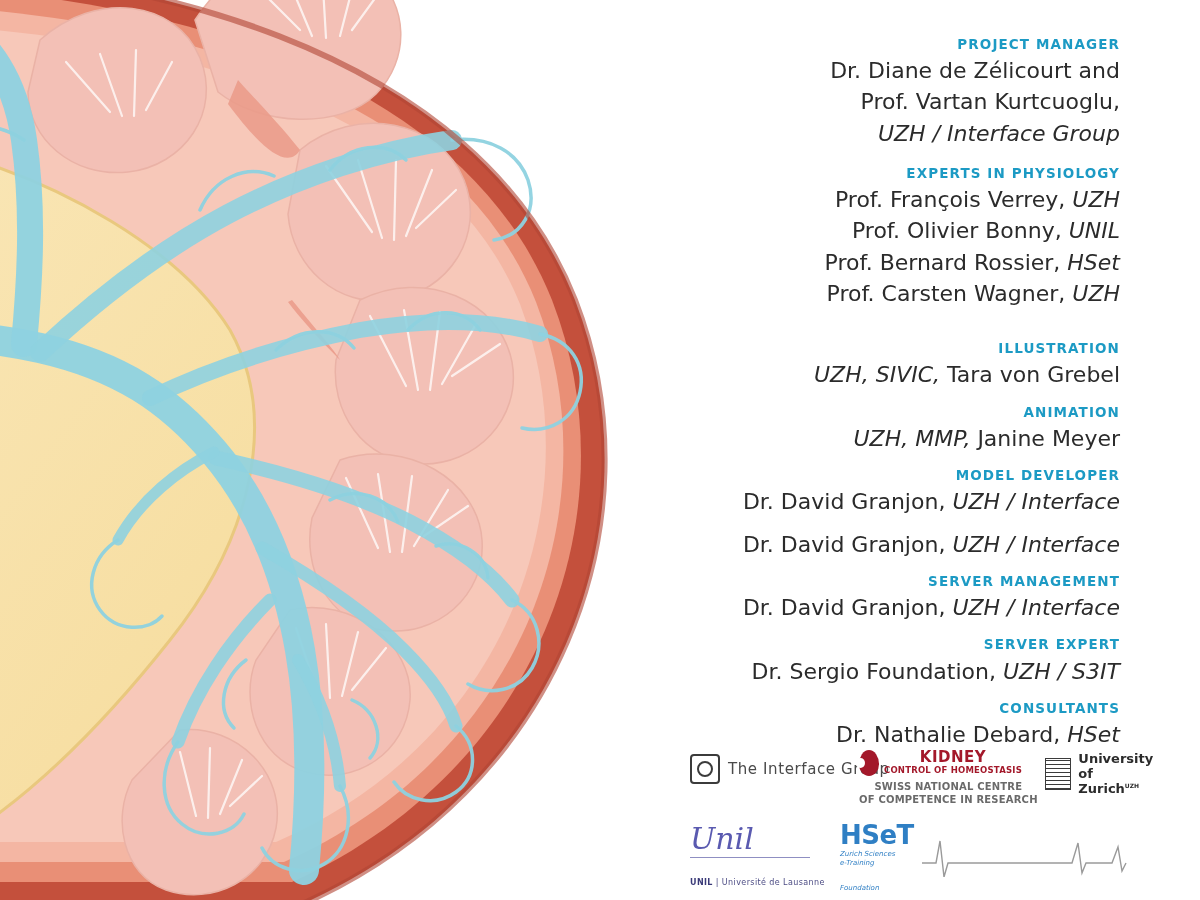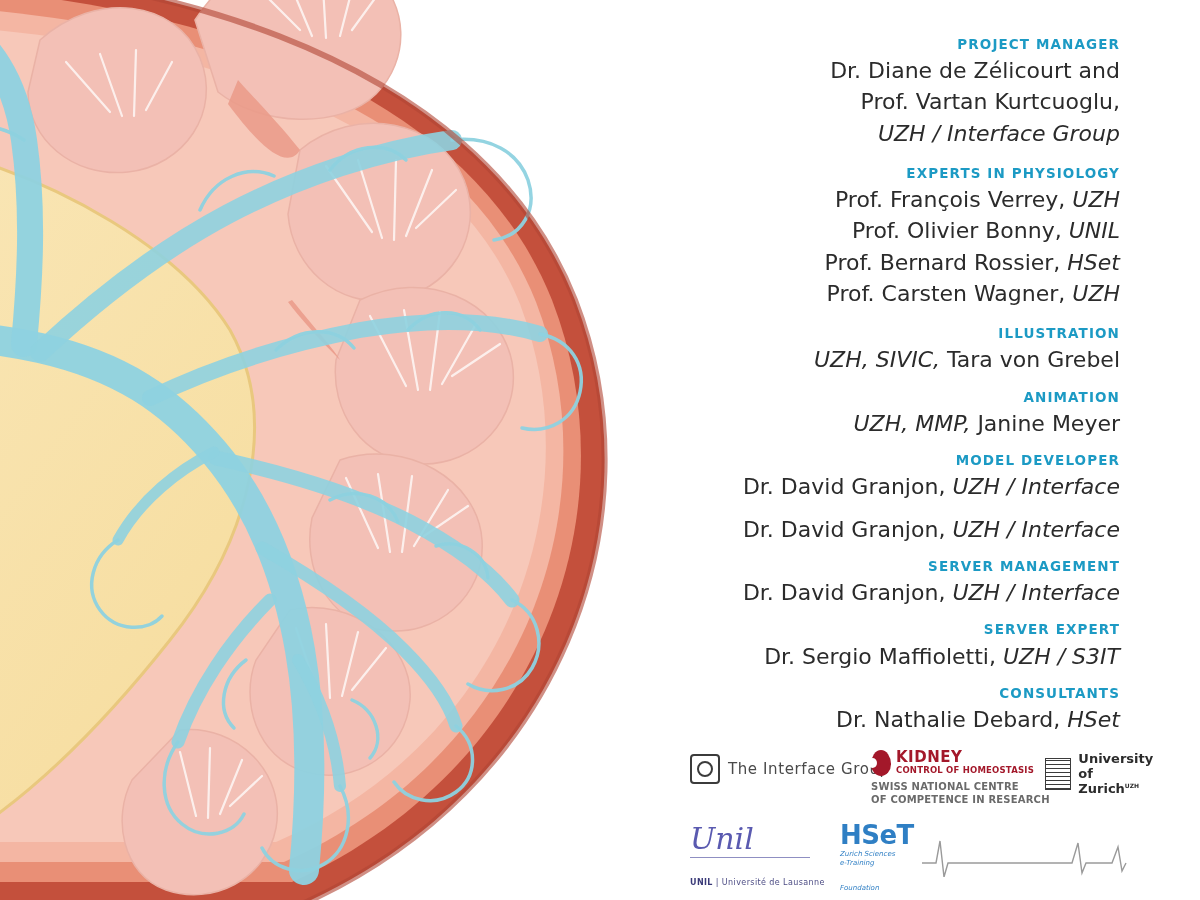--- a/index.html
+++ b/index.html
@@ -56,21 +56,21 @@
     font-size: 22px;
     line-height: 1.42;
     white-space: nowrap;
   }
   .credit-name .aff {
     font-style: italic;
   }
 
   
   .block-pm { margin-bottom: 14px; }
-  .block-phys { margin-bottom: 14px; }
+  .block-phys { margin-bottom: 29px; }
   .block-small { margin-bottom: 11px; }
 
   
   #logos {
     position: absolute;
     left: 660px;
     top: 742px;
     width: 500px;
     height: 140px;
   }
@@ -102,21 +102,21 @@
   #logo-interface .label {
     display: inline-block;
     vertical-align: middle;
     margin-left: 8px;
     font-size: 15px;
     letter-spacing: 0.6px;
     color: #4a4a4a;
   }
 
   
-  #logo-kidney { left: 211px; top: 8px; text-align: left; }
+  #logo-kidney { left: 199px; top: 8px; text-align: center; }
   #logo-kidney .kid-top { display: flex; align-items: flex-start; }
   #logo-kidney .bean {
     width: 20px; height: 26px;
     background: #a3182a;
     border-radius: 50% 50% 50% 50% / 55% 55% 45% 45%;
     position: relative;
     margin-right: 5px;
     flex: 0 0 auto;
   }
   #logo-kidney .bean::after {
@@ -363,21 +363,21 @@
       <div class="credit-name"><span>Dr. David Granjon, </span><span class="aff">UZH / Interface</span></div>
     </div>
 
     <div class="credit-block block-small">
       <div class="credit-role">SERVER MANAGEMENT</div>
       <div class="credit-name"><span>Dr. David Granjon, </span><span class="aff">UZH / Interface</span></div>
     </div>
 
     <div class="credit-block block-small">
       <div class="credit-role">SERVER EXPERT</div>
-      <div class="credit-name"><span>Dr. Sergio Maffioletti, </span><span class="aff">UZH / S3IT</span></div>
+      <div class="credit-name"><span>Dr. Sergio Foundation, </span><span class="aff">UZH / S3IT</span></div>
     </div>
 
     <div class="credit-block block-small">
       <div class="credit-role">CONSULTANTS</div>
       <div class="credit-name"><span>Dr. Nathalie Debard, </span><span class="aff">HSet</span></div>
     </div>
 
   </div>
 
   <div id="logos">

